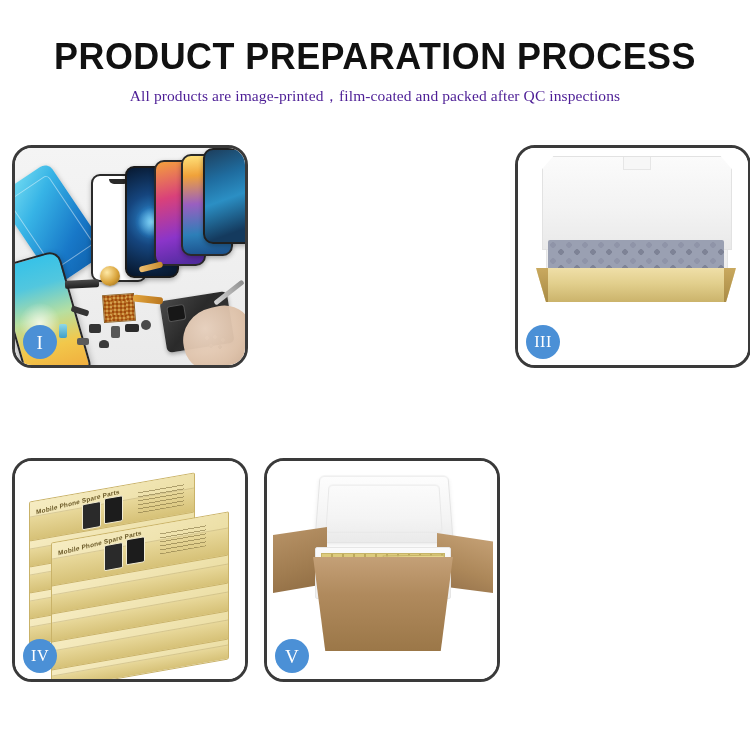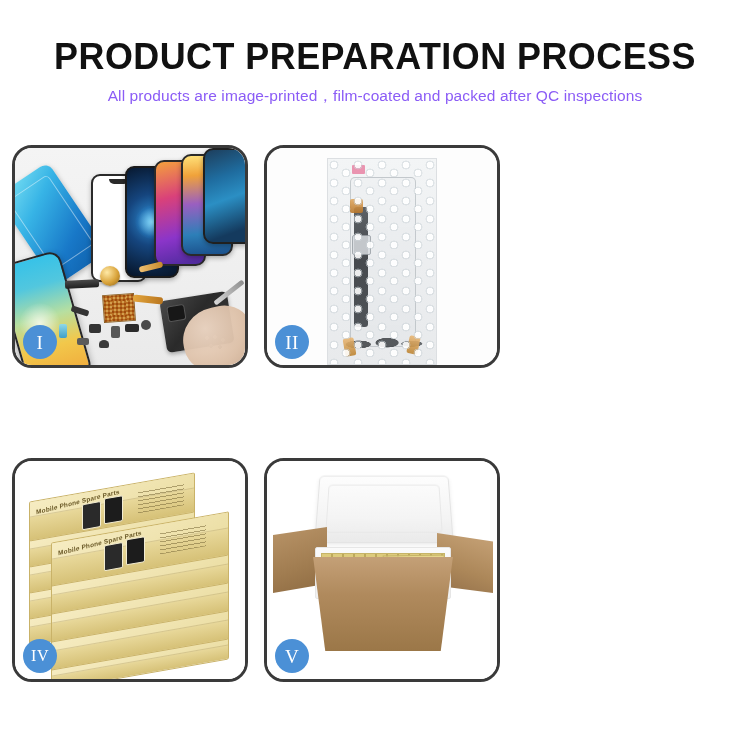--- a/index.html
+++ b/index.html
@@ -18,23 +18,24 @@
   .title{
     margin:0;padding:0;
     font-size:37px;font-weight:bold;color:#111111;
     letter-spacing:0.5px;
     transform:scaleX(0.97);
     line-height:1;
     position:absolute;top:38px;left:0;width:750px;
   }
   .subtitle{
     margin:0;padding:0;
-    font-size:15.5px;font-weight:normal;color:#8b5cf6;
+    font-size:15.5px;font-weight:normal;color:#4c1d95;
     position:absolute;top:86px;left:0;width:750px;
     letter-spacing:0.1px;
+    font-family:Liberation Serif, serif;
   }
 
   
   .grid{position:absolute;left:0;top:0;width:750px;height:750px;}
   .panel{
     position:absolute;
     border:3px solid #3a3a3a;
     border-radius:20px;
     background:#ffffff;
     overflow:hidden;
@@ -446,39 +447,32 @@
         <div class="smallpart sp8"></div>
         <div class="screwset"></div>
         <div class="tweezer"></div>
         <div class="hand"></div>
       </div>
       <div class="badge">
         <span>I</span>
       </div>
     </div>
 
-    <div class="panel p2">
+
+    <div class="panel p3">
       <div class="photo">
-        <div class="bag">
-          <div class="lcd"></div>
-          <div class="flexstrip"></div>
-          <div class="flexpad"></div>
-          <div class="connector"></div>
-          <div class="bottomparts"></div>
-          <div class="goldtab gt1"></div>
-          <div class="goldtab gt2"></div>
-          <div class="pinklabel"></div>
-          <div class="bubbles"></div>
-        </div>
-      </div>
-      <div class="badge">
-        <span>II</span>
+        <div class="boxback"></div>
+        <div class="boxlid"></div>
+        <div class="foamlayer"></div>
+        <div class="boxbase"></div>
+      </div>
+      <div class="badge wide">
+        <span>III</span>
       </div>
     </div>
-
 
     <div class="panel p4">
       <div class="photo">
         <div class="stack">
           <div class="sbox sb-r5">
               <div class="face"></div>
             </div>
           <div class="sbox sb-r4">
               <div class="face"></div>
             </div>

